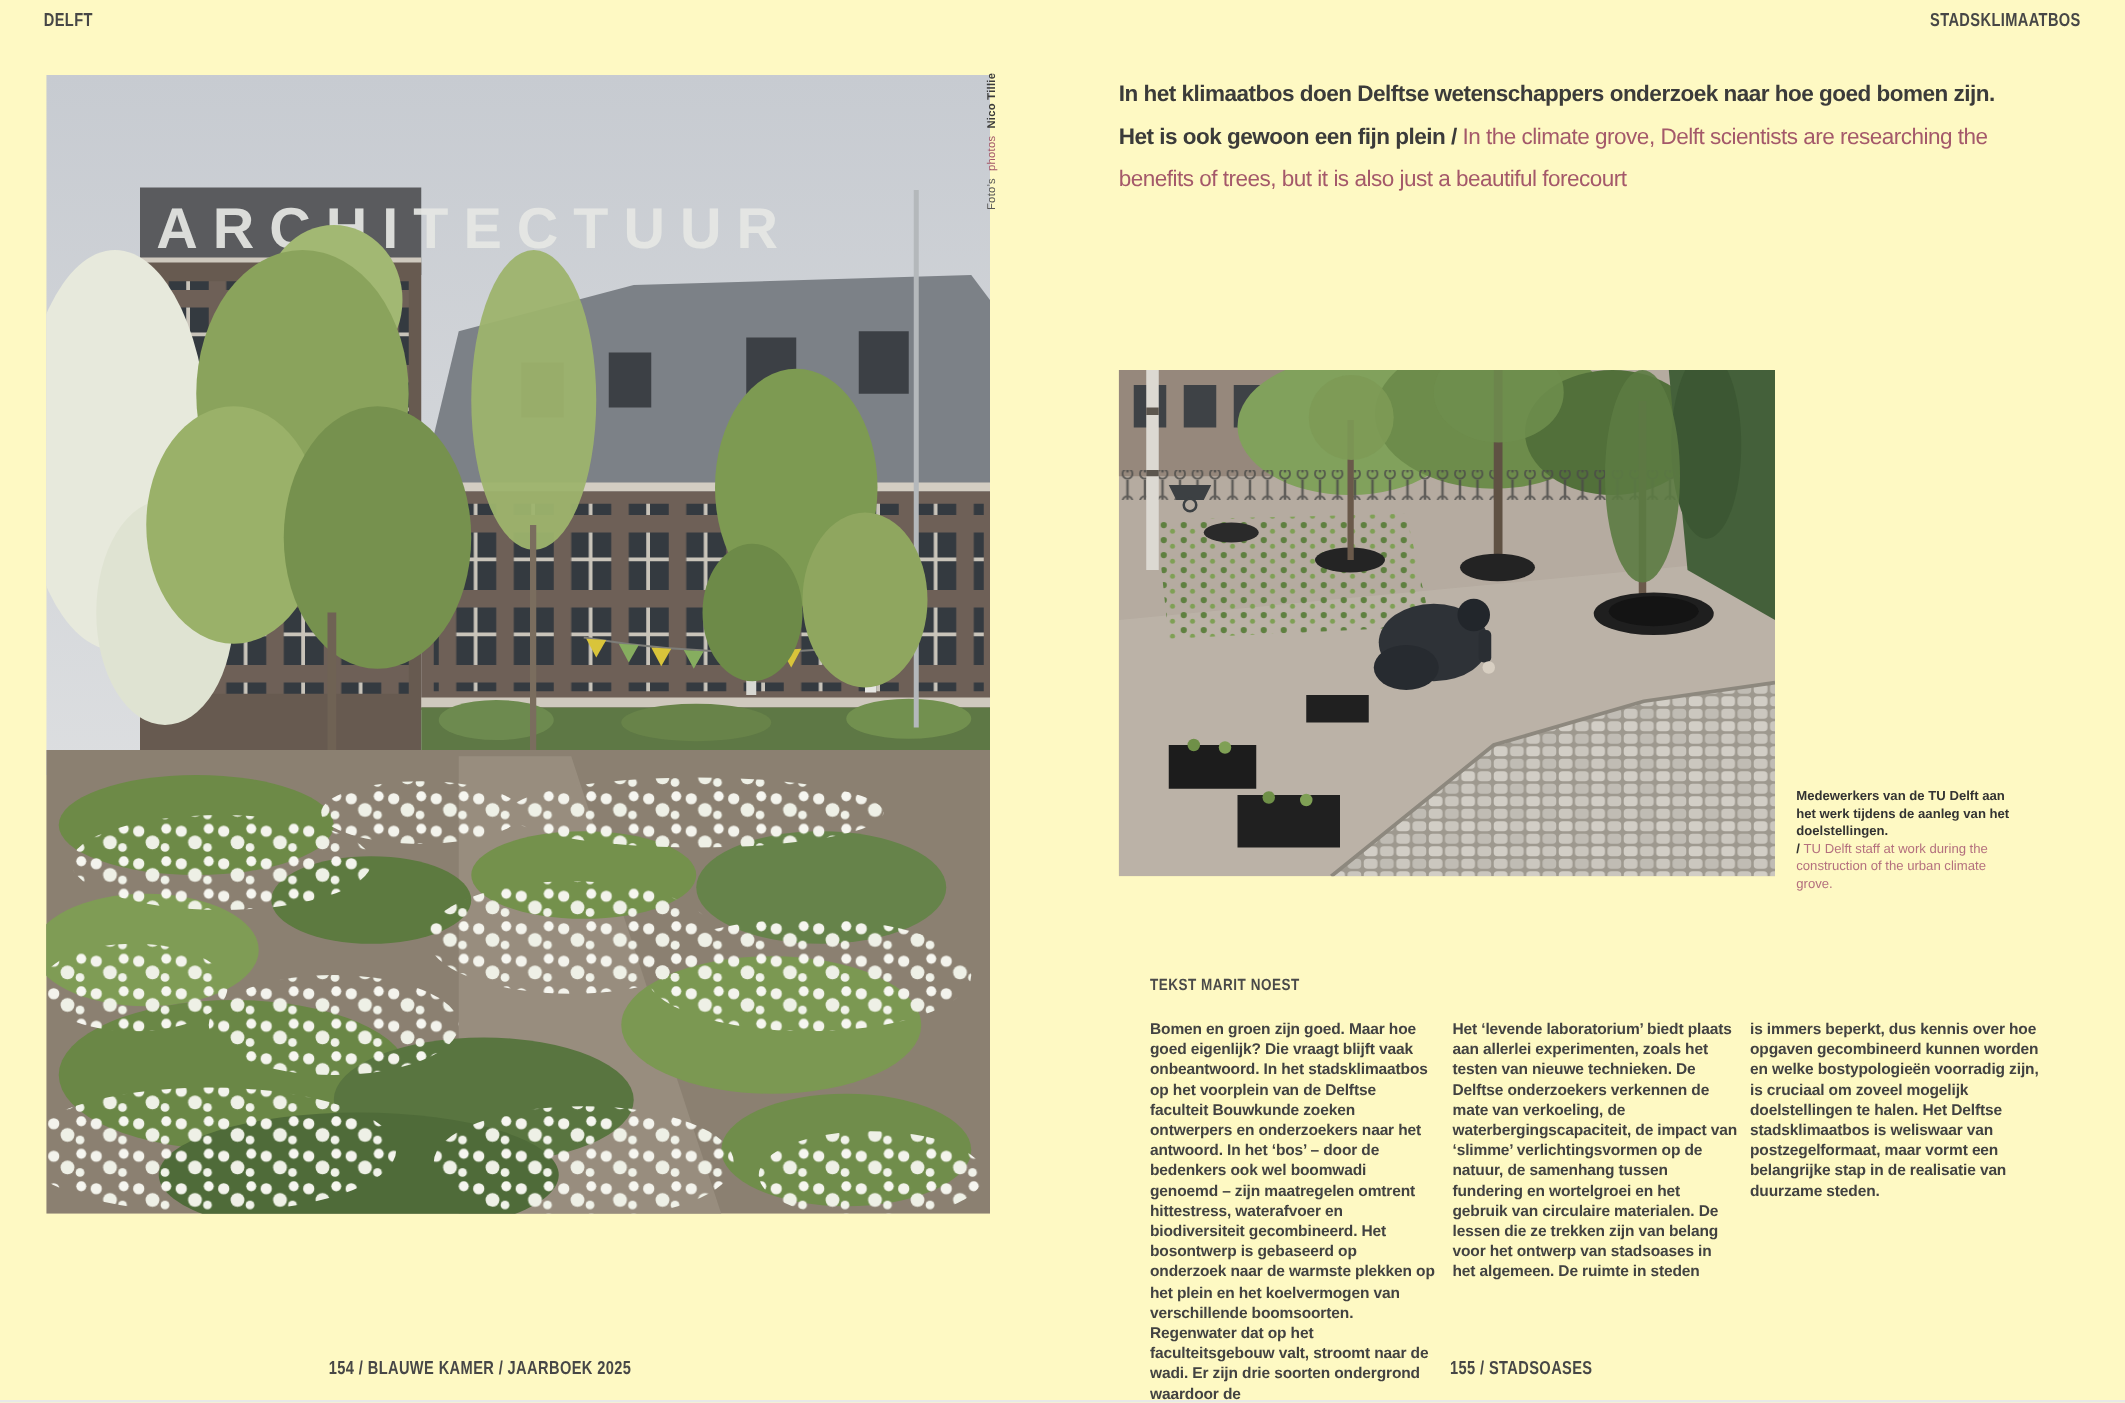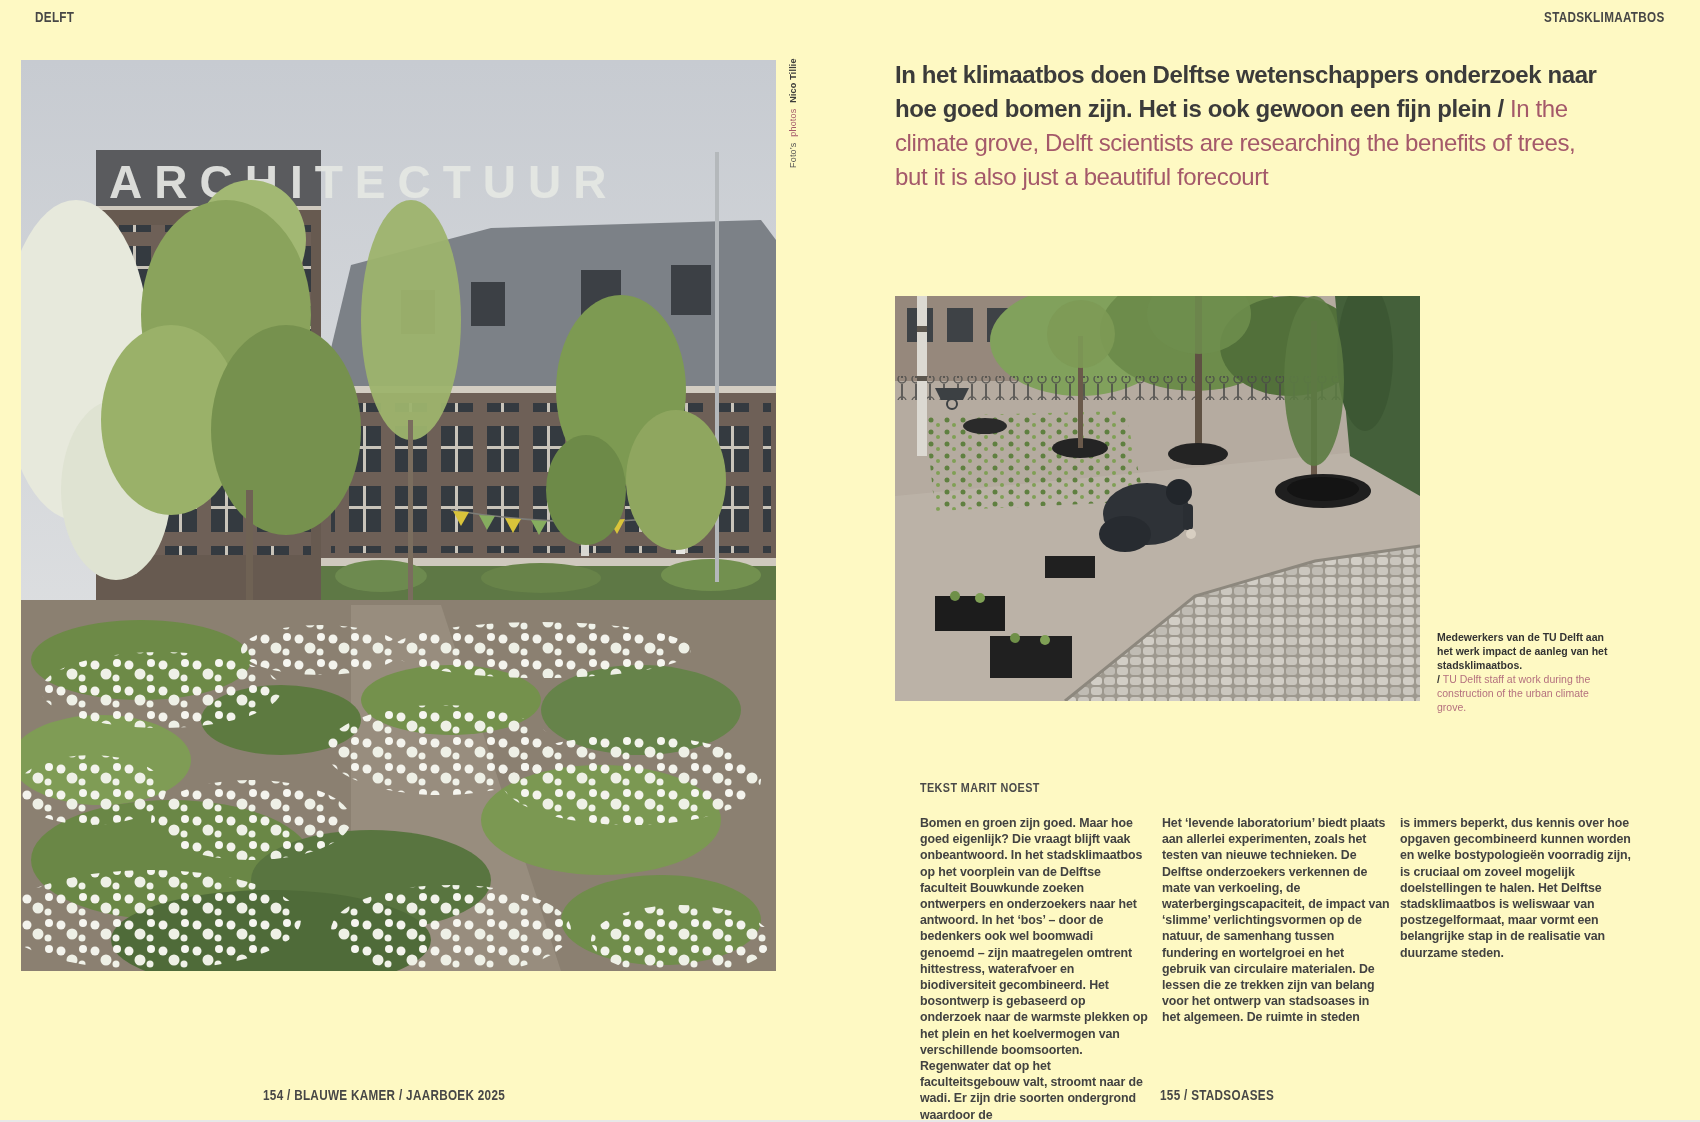--- a/index.html
+++ b/index.html
@@ -13,35 +13,35 @@
     position:absolute; display:inline-block; white-space:nowrap;
     font-weight:700; font-size:15px; letter-spacing:.4px; color:#474746;
     transform:scaleX(.78);
   }
   .hdr.left   { left:35px;  top:8px;  transform-origin:left top; }
   .hdr.right  { right:35px; top:8px;  transform-origin:right top; }
   .footer.fl  { left:263px;  top:1086px; transform-origin:left top; }
   .footer.fr  { left:1160px; top:1086px; transform-origin:left top; }
 
   figure { margin:0; }
-  .photo-left  { position:absolute; left:21px;  top:60px;  width:755px; height:911px; }
+  .photo-left  { position:absolute; left:37px;  top:60px;  width:755px; height:911px; }
   .photo-right { position:absolute; left:895px; top:296px; width:525px; height:405px; }
   .photo-left svg, .photo-right svg { display:block; width:100%; height:100%; }
 
   .credit {
     position:absolute; left:788px; top:168px;
     transform:rotate(-90deg); transform-origin:0 0;
     white-space:nowrap; font-size:9px; letter-spacing:.2px; color:#565655;
   }
   .credit .red    { color:#a4596a; margin:0 3px; }
   .credit .strong { font-weight:700; color:#3c3c3b; }
 
   .headline {
     position:absolute; left:895px; top:58px; width:706px; margin:0;
-    font-size:24px; line-height:34px; letter-spacing:-0.4px;
+    font-size:18px; line-height:34px; letter-spacing:-0.4px;
     font-weight:700; color:#3b3b3a;
   }
   .headline .en { color:#a4596a; font-weight:400; }
 
   .caption {
     position:absolute; left:1437px; top:630px; width:172px;
     font-size:10.5px; line-height:14px; letter-spacing:0;
   }
   .caption .cap-nl   { display:block; font-weight:700; color:#333332; }
   .caption .cap-slash{ font-weight:700; color:#333332; }
@@ -254,21 +254,21 @@
       <circle cx="85" cy="302" r="5" fill="#7fa055"></circle>
       <circle cx="120" cy="342" r="5" fill="#6f9048"></circle>
       <circle cx="150" cy="344" r="5" fill="#7fa055"></circle>
 
       <polygon points="170,405 300,300 420,265 525,250 525,405" fill="url(#r-cobbles)"></polygon>
       <polyline points="170,405 300,300 420,265 525,250" fill="none" stroke="#8d887e" stroke-width="3"></polyline>
     </svg>
   </figure>
 
   <div class="caption">
-    <span class="cap-nl">Medewerkers van de TU Delft aan het werk impact de aanleg van het stadsklimaatbos.</span>
+    <span class="cap-nl">Medewerkers van de TU Delft aan het werk tijdens de aanleg van het doelstellingen.</span>
     <span class="cap-slash">/ </span>
     <span class="cap-en">TU Delft staff at work during the construction of the urban climate grove.</span>
   </div>
 
   <div class="byline">TEKST MARIT NOEST</div>
 
   <div class="col col1">
     <p>Bomen en groen zijn goed. Maar hoe goed eigenlijk? Die vraagt blijft vaak onbeantwoord. In het stadsklimaatbos op het voorplein van de Delftse faculteit Bouwkunde zoeken ontwerpers en onderzoekers naar het antwoord. In het ‘bos’ – door de bedenkers ook wel boomwadi genoemd – zijn maatregelen omtrent hittestress, waterafvoer en biodiversiteit gecombineerd. Het bosontwerp is gebaseerd op onderzoek naar de warmste plekken op het plein en het koelvermogen van verschillende boomsoorten. Regenwater dat op het faculteitsgebouw valt, stroomt naar de wadi. Er zijn drie soorten ondergrond waardoor de</p>
   </div>
   <div class="col col2">

